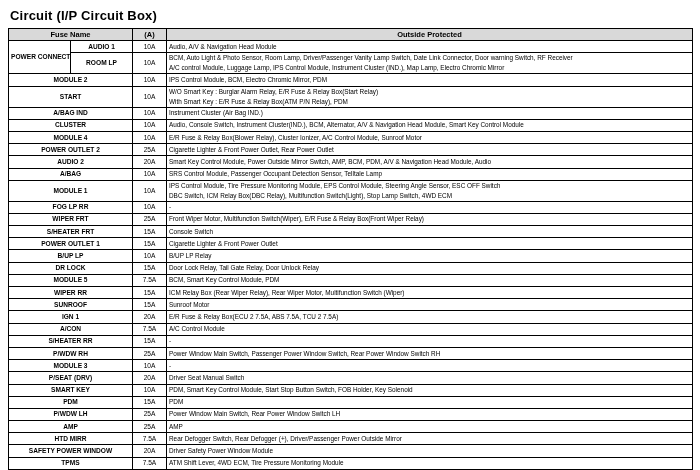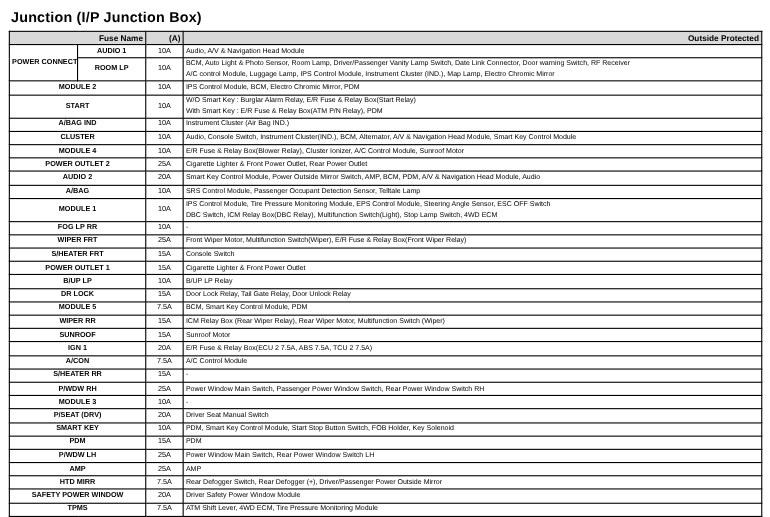--- a/index.html
+++ b/index.html
@@ -40,21 +40,21 @@
     height: 11.2px;
     line-height: 10px;
     vertical-align: middle;
     overflow: hidden;
     white-space: nowrap;
   }
   thead th {
     background: #d9d9d9;
     font-weight: bold;
     font-size: 7.5px;
-    text-align: right;
+    text-align: center;
     height: 13px;
   }
   .col-name1 { width: 62px; }
   .col-name2 { width: 62px; }
   .col-amp   { width: 34px; }
   .col-prot  { width: 526px; }
 
   td.name {
     text-align: center;
     font-weight: bold;
@@ -78,21 +78,21 @@
     line-height: 8.4px;
     padding-top: 0px;
     padding-bottom: 0px;
     white-space: normal;
   }
 </style>
 </head>
 <body>
 
 <div class="page">
-  <div class="doc-title">Junction (I/P Junction Box)</div>
+  <div class="doc-title">Circuit (I/P Circuit Box)</div>
 
   <table class="fuse-table">
     <colgroup>
       <col class="col-name1">
       <col class="col-name2">
       <col class="col-amp">
       <col class="col-prot">
     </colgroup>
     <thead>
       <tr>

